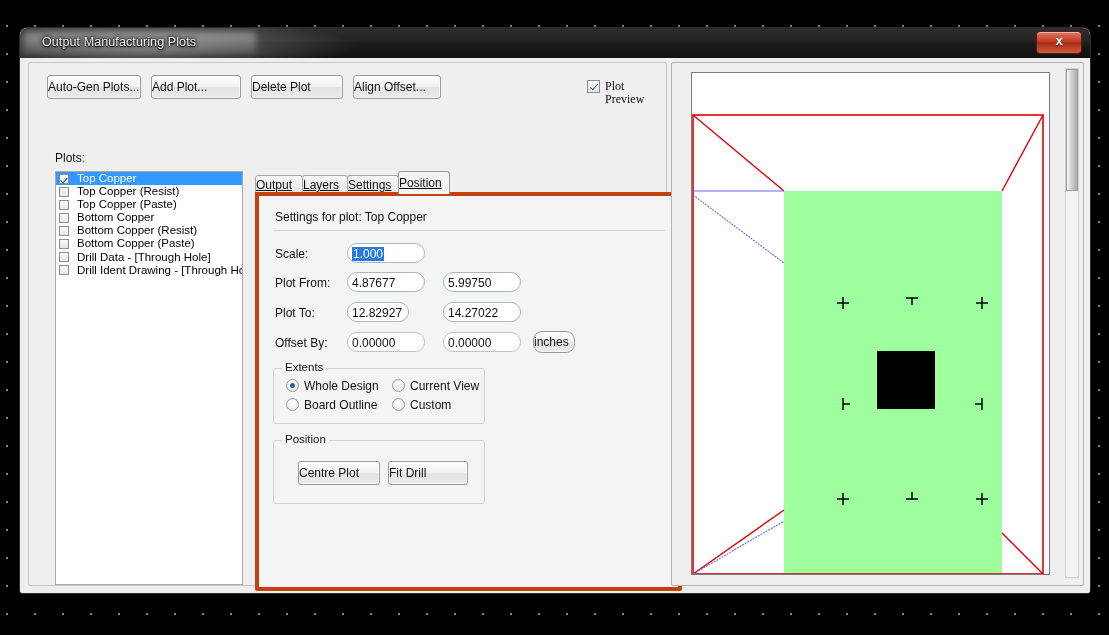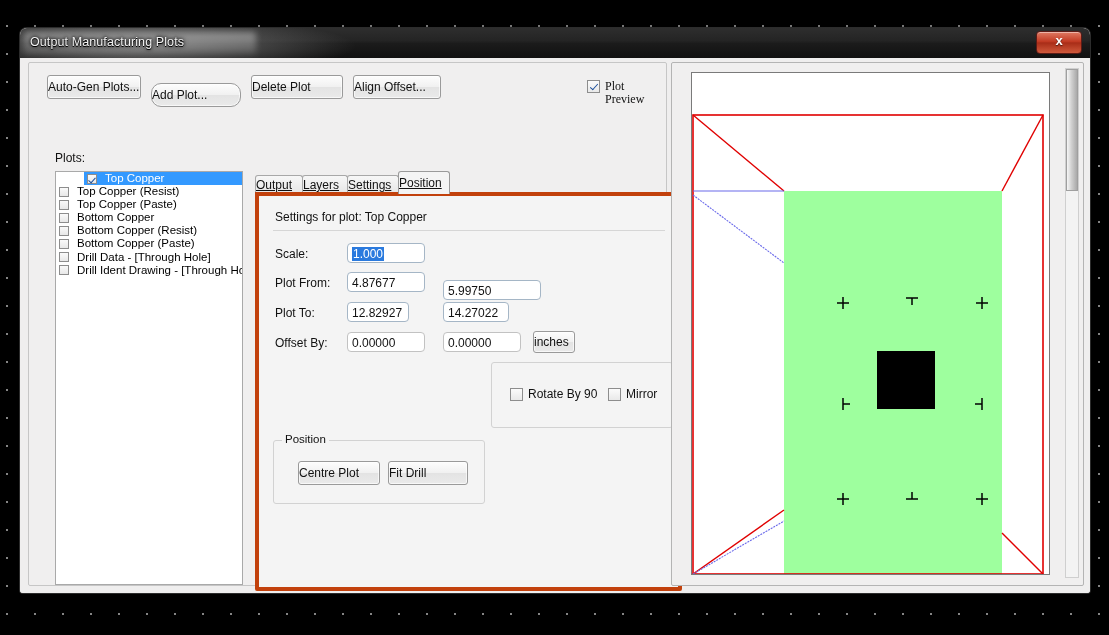--- a/index.html
+++ b/index.html
@@ -26,21 +26,21 @@
       radial-gradient(ellipse 300px 40px at 120px 18px, rgba(190,190,190,.55) 0%, rgba(120,120,120,0) 72%),
       linear-gradient(180deg,#2e2e2e 0%,#242424 42%,#1b1b1b 52%,#111 100%);
     border-radius:6px 6px 0 0;
   }
   .titlebar .glow{
     position:absolute;left:4px;top:4px;width:232px;height:22px;
     background:linear-gradient(180deg,rgba(205,205,205,.55),rgba(150,150,150,.25));
     border-radius:3px;filter:blur(3px);
   }
   .title-text{
-    position:absolute;left:10px;top:7px;z-index:3;
+    position:absolute;left:22px;top:7px;z-index:3;
     font-size:12.5px;color:#f2f2f2;
     text-shadow:0 0 3px #000,0 0 5px #000,0 1px 0 #000;
     letter-spacing:.1px;
   }
   .closebtn{
     position:absolute;right:8px;top:3px;width:44px;height:21px;
     border:1px solid #5c1b16;border-radius:4px;
     background:linear-gradient(180deg,#e07a63 0%,#c23b24 45%,#a92d18 52%,#d05a3c 100%);
     box-shadow:inset 0 1px 0 rgba(255,255,255,.45);
     cursor:pointer;
@@ -67,33 +67,33 @@
     background:linear-gradient(180deg,#fdfdfd 0%,#f1f1f1 48%,#e3e3e3 50%,#eaeaea 100%);
     border:1px solid #9a9a9a;border-radius:3px;
     font-family:"Liberation Sans", sans-serif;font-size:12px;color:#111;
     text-align:left;line-height:22px;cursor:pointer;
     box-shadow:inset 0 0 0 1px rgba(255,255,255,.65);
   }
 
   .lbl{position:absolute;font-size:12px;color:#111;}
   .field{
     position:absolute;height:20px;background:#fff;border:1px solid #a5b6c6;
-    border-radius:4px;font-size:12px;color:#111;line-height:20px;
+    border-radius:10px;font-size:12px;color:#111;line-height:20px;
     padding-left:4px;box-sizing:border-box;
   }
   .field.plain{border:1px solid #c2c2c2;}
   .sel{background:#2a7ade;color:#fff;padding:0 1px;}
 
   
   .listbox{
     position:absolute;left:26px;top:108px;width:186px;height:412px;
     background:#fff;border:1px solid #a9a9a9;overflow:hidden;
   }
   .lrow{position:relative;height:13.1px;line-height:13.1px;font-size:11.5px;color:#000;padding-left:21px;white-space:nowrap;cursor:default;}
-  .lrow.selected{background:#3399ff;color:#fff;margin-left:28px;}
+  .lrow.selected{background:#3399ff;color:#fff;}
   .lcheck{
     position:absolute;left:3px;top:1.5px;width:10px;height:10px;
     background:linear-gradient(180deg,#fafafa,#e8e8e8);
     border:1px solid #8d8d8d;box-sizing:border-box;
   }
   .lcheck.on:after{
     content:"";position:absolute;left:2px;top:1px;width:3px;height:6px;
     border:solid #1b4f9c;border-width:0 1.6px 1.6px 0;transform:rotate(42deg);
   }
 
@@ -168,21 +168,21 @@
     <div class="closebtn">
       <div class="x">x</div>
     </div>
   </div>
 
   <div class="client">
 
     <div class="panel-main">
 
       <div class="btn" style="left:18px;top:12px;width:92px;height:22px;">Auto-Gen Plots...</div>
-      <div class="btn" style="left:122px;top:20px;width:88px;height:22px;border-radius:10px;">Add Plot...</div>
+      <div class="btn" style="left:122px;top:12px;width:88px;height:22px;">Add Plot...</div>
       <div class="btn" style="left:222px;top:12px;width:90px;height:22px;">Delete Plot</div>
       <div class="btn" style="left:324px;top:12px;width:86px;height:22px;">Align Offset...</div>
 
       <div class="chk on" style="left:558px;top:17px;font-family:Liberation Serif, serif;">
         <span class="box"></span>
         <span>Plot Preview</span>
       </div>
 
       <div class="lbl" style="left:26px;top:88px;">Plots:</div>
 
@@ -208,42 +208,52 @@
         <div class="lbl" style="left:16px;top:14px;">Settings for plot: Top Copper</div>
         <div class="hr" style="left:14px;top:34px;width:392px;"></div>
 
         <div class="lbl" style="left:16px;top:51px;">Scale:</div>
         <div class="field" style="left:88px;top:47px;width:78px;">
           <span class="sel">1.000</span>
         </div>
 
         <div class="lbl" style="left:16px;top:80px;">Plot From:</div>
         <div class="field" style="left:88px;top:76px;width:78px;">4.87677</div>
-        <div class="field" style="left:184px;top:76px;width:98px;margin-top:8px;">5.99750</div>
+        <div class="field" style="left:184px;top:76px;width:78px;">5.99750</div>
 
         <div class="lbl" style="left:16px;top:110px;">Plot To:</div>
         <div class="field" style="left:88px;top:106px;width:62px;">12.82927</div>
-        <div class="field" style="left:184px;top:106px;width:66px;">14.27022</div>
+        <div class="field" style="left:184px;top:106px;width:78px;">14.27022</div>
 
         <div class="lbl" style="left:16px;top:140px;">Offset By:</div>
         <div class="field plain" style="left:88px;top:136px;width:78px;">0.00000</div>
         <div class="field plain" style="left:184px;top:136px;width:78px;">0.00000</div>
-        <div class="btn" style="left:274px;top:135px;width:40px;height:20px;line-height:20px;">inches</div>
-
-
-        <div class="group" style="left:232px;top:166px;width:180px;height:64px;">
-          <div class="chk" style="left:18px;top:25px;">
-            <span class="box"></span>
-            <span>Rotate By 90</span>
+        <div class="btn" style="left:274px;top:135px;width:40px;height:20px;line-height:20px;border-radius:9px;">inches</div>
+
+        <div class="group" style="left:14px;top:172px;width:210px;height:54px;">
+          <span class="gtitle">Extents</span>
+
+          <div class="radio on" style="left:12px;top:10px;">
+            <span class="dot"></span>
+            <span>Whole Design</span>
           </div>
-          <div class="chk" style="left:116px;top:25px;">
-            <span class="box"></span>
-            <span>Mirror</span>
+          <div class="radio" style="left:118px;top:10px;">
+            <span class="dot"></span>
+            <span>Current View</span>
           </div>
-        </div>
+          <div class="radio" style="left:12px;top:29px;">
+            <span class="dot"></span>
+            <span>Board Outline</span>
+          </div>
+          <div class="radio" style="left:118px;top:29px;">
+            <span class="dot"></span>
+            <span>Custom</span>
+          </div>
+        </div>
+
 
         <div class="group" style="left:14px;top:244px;width:210px;height:62px;">
           <span class="gtitle">Position</span>
           <div class="btn" style="left:24px;top:20px;width:80px;height:22px;">Centre Plot</div>
           <div class="btn" style="left:114px;top:20px;width:78px;height:22px;">Fit Drill</div>
         </div>
 
 
       </div>
 

